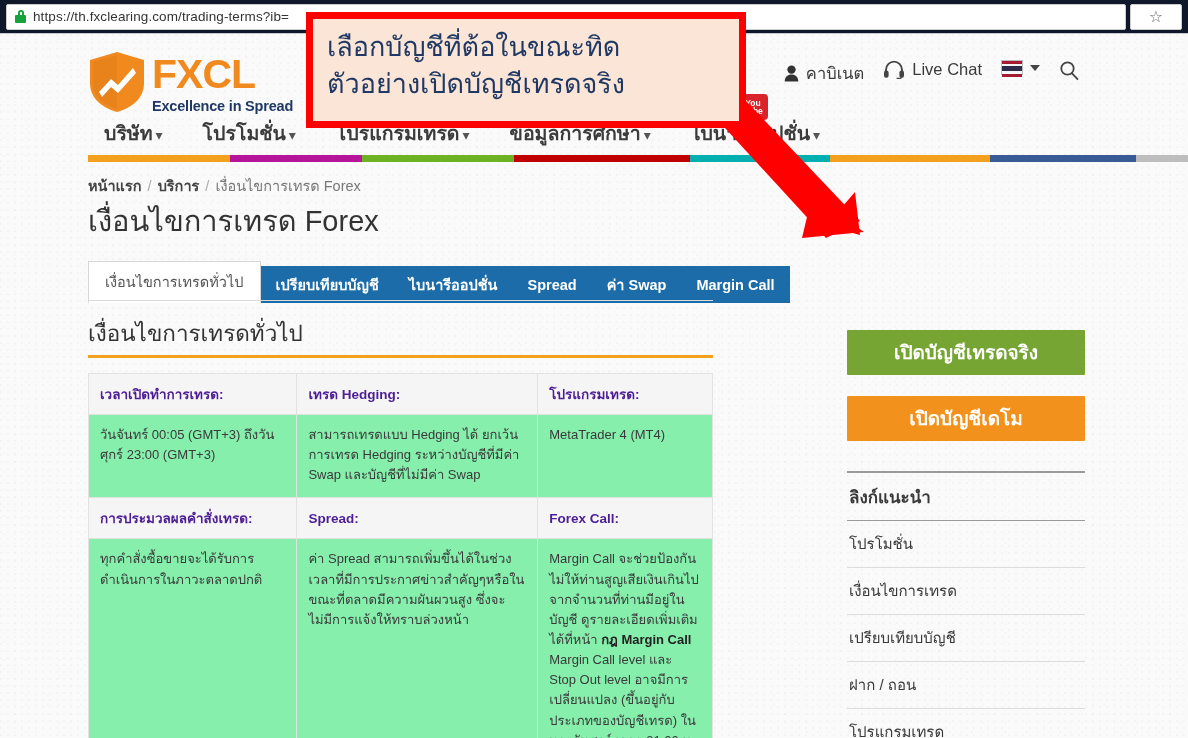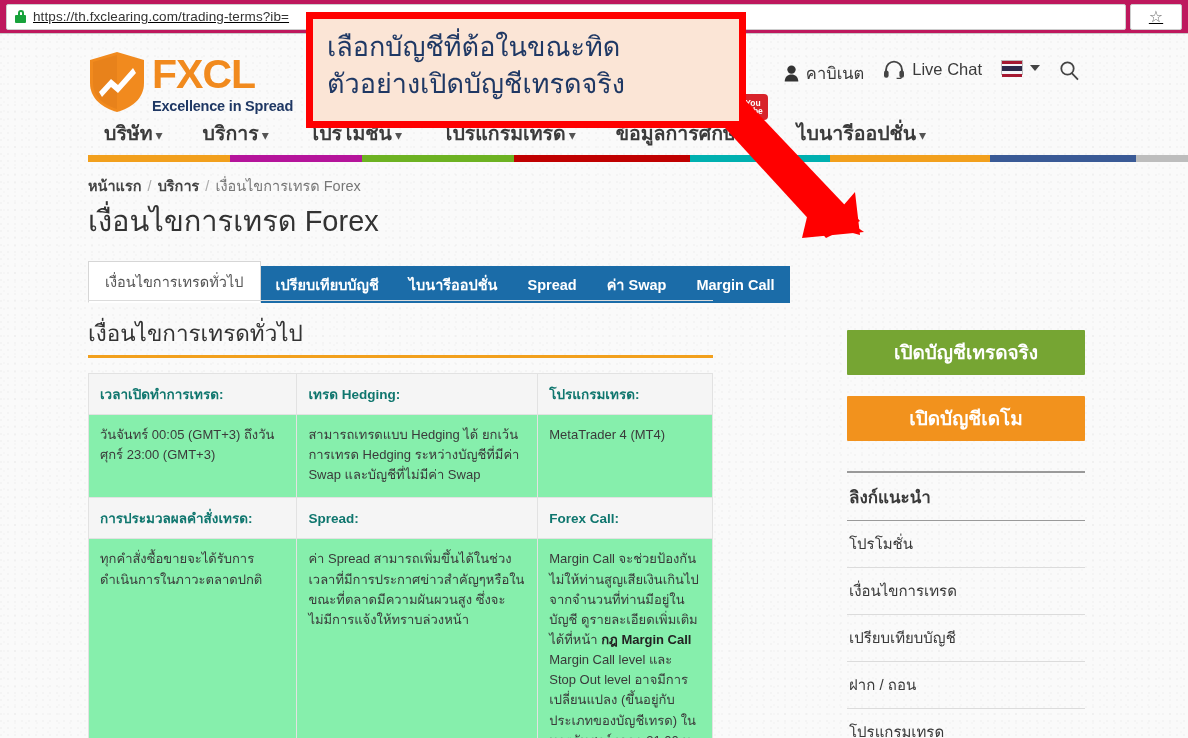--- a/index.html
+++ b/index.html
@@ -8,22 +8,22 @@
     width: 1188px; height: 738px;
     overflow: hidden;
     font-family: "Liberation Sans", "DejaVu Sans", sans-serif;
     background: #ffffff;
   }
   #page { position: relative; width: 1188px; height: 738px; overflow: hidden; background:#fff; }
 
   
   .chrome {
     position: absolute; left: 0; top: 0; width: 1188px; height: 34px;
-    background: #be185d; border-bottom: 1px solid #c8c8c8;
-    display: flex; align-items: center; padding: 0 6px; text-decoration: underline;
+    background: #0f172a; border-bottom: 1px solid #c8c8c8;
+    display: flex; align-items: center; padding: 0 6px;
   }
   .urlbar {
     flex: 1 1 auto; height: 26px; border: 1px solid #cdcdcd; border-radius: 2px;
     background: #fff; display: flex; align-items: center; padding: 0 8px; gap: 7px;
     margin-right: 4px;
   }
   .lock { width: 11px; height: 13px; position: relative; flex: 0 0 auto; }
   .lock .body { position:absolute; left:0; bottom:0; width:11px; height:8px; background:#18a23b; border-radius:1px; }
   .lock .shackle { position:absolute; left:2.5px; top:0; width:6px; height:7px; border:2px solid #18a23b; border-bottom:none; border-radius:4px 4px 0 0; }
   .url-text { font-size: 13.5px; color: #333; white-space: nowrap; letter-spacing: .1px; }
@@ -95,21 +95,21 @@
 
   .sec-title { position: absolute; left: 88px; top: 145px; font-size: 22.5px; color: #333; }
   .sec-rule { position: absolute; left: 88px; top: 185px; width: 625px; height: 3px; background: #F2A01D; }
 
   table.terms {
     position: absolute; left: 88px; top: 203px; width: 625px;
     border-collapse: collapse; table-layout: fixed; background: #fff;
   }
   table.terms th {
     background: #f5f5f5; border: 1px solid #e2e2e2; text-align: left;
-    font-size: 13.5px; font-weight: bold; color: #0f766e; padding: 9px 11px; vertical-align: middle;
+    font-size: 13.5px; font-weight: bold; color: #4c1d95; padding: 9px 11px; vertical-align: middle;
   }
   table.terms td {
     border: 1px solid #e2e2e2; font-size: 13px; color: #3a3a3a;
     padding: 10px 11px 12px 11px; vertical-align: top; line-height: 1.55; background:#86efac;
   }
   table.terms td b { font-weight: bold; color:#222; }
 
   
   .rail { position: absolute; left: 847px; top: 160px; width: 238px; }
   .btn-cta {
@@ -210,23 +210,20 @@
             <line x1="12.8" y1="13.2" x2="19" y2="19.6" stroke="#444" stroke-width="1.8"></line>
           </svg>
         </div>
       </div>
     </div>
 
     <div class="nav">
       <div class="nav-inner">
         <div class="nav-item">
           <span class="nav-label"><span>บริษัท</span><span class="ar">▾</span></span>
-        </div>
-        <div class="nav-item">
-          <span class="nav-label"><span>บริการ</span><span class="ar">▾</span></span>
         </div>
         <div class="nav-item">
           <span class="nav-label"><span>โปรโมชั่น</span><span class="ar">▾</span></span>
         </div>
         <div class="nav-item">
           <span class="nav-label"><span>โปรแกรมเทรด</span><span class="ar">▾</span></span>
         </div>
         <div class="nav-item">
           <span class="nav-label"><span>ข้อมูลการศึกษา</span><span class="ar">▾</span></span>
         </div>

